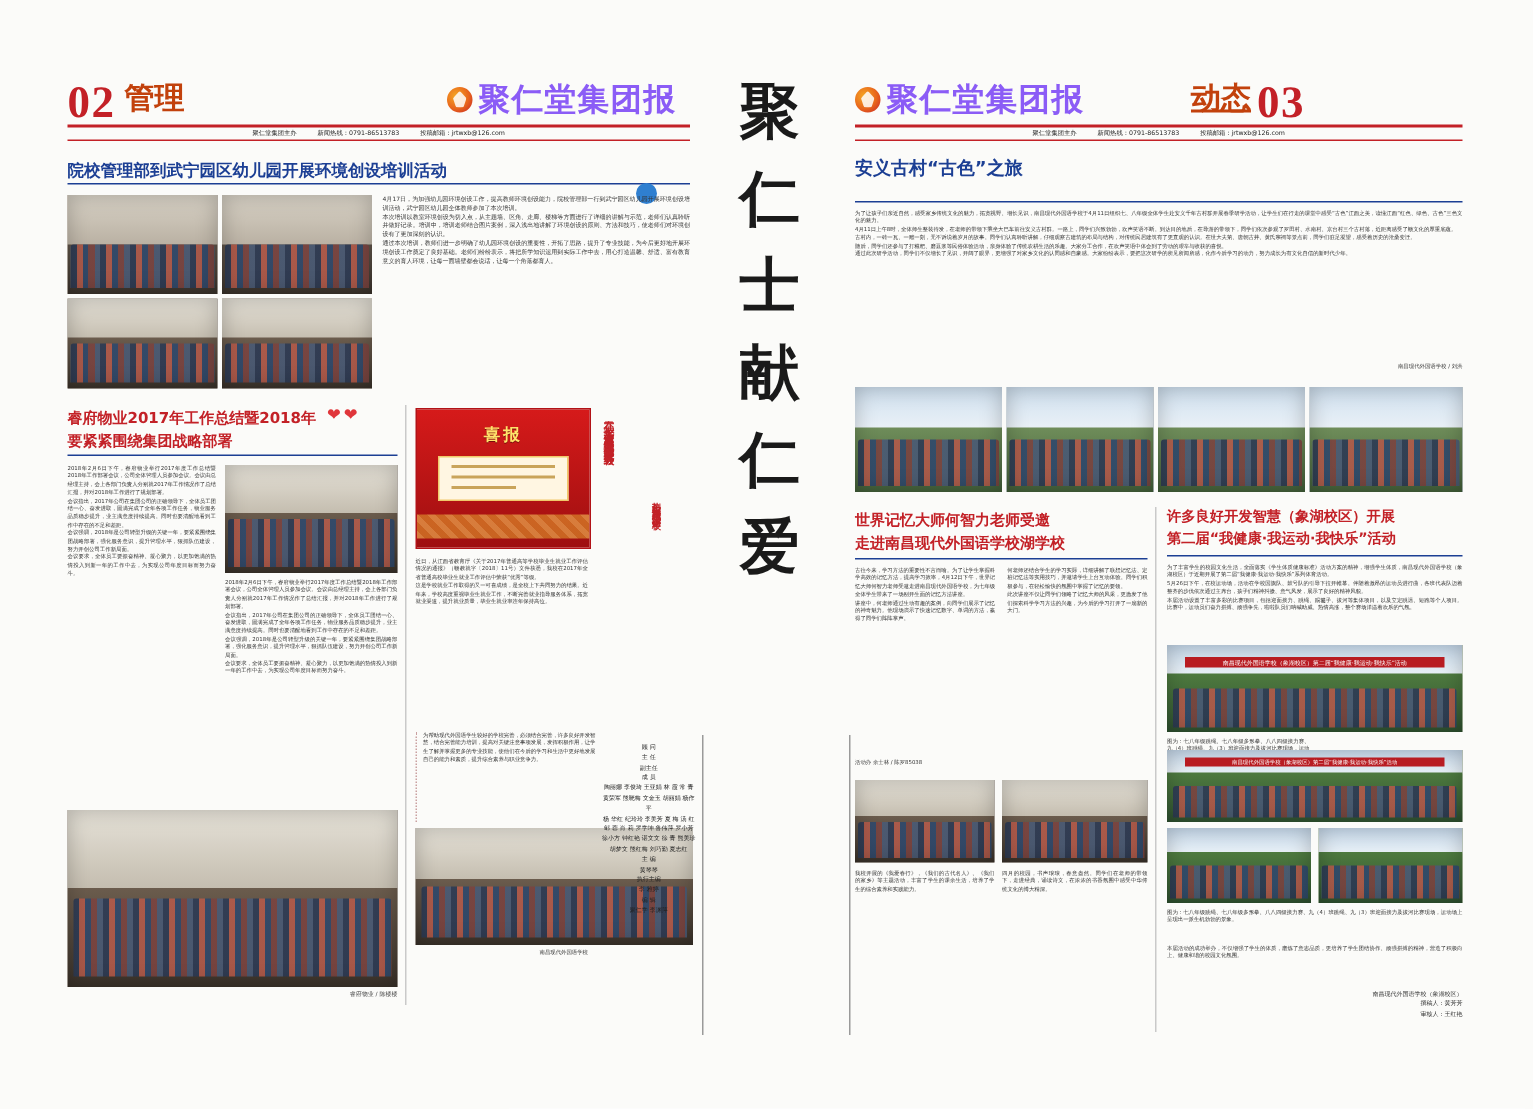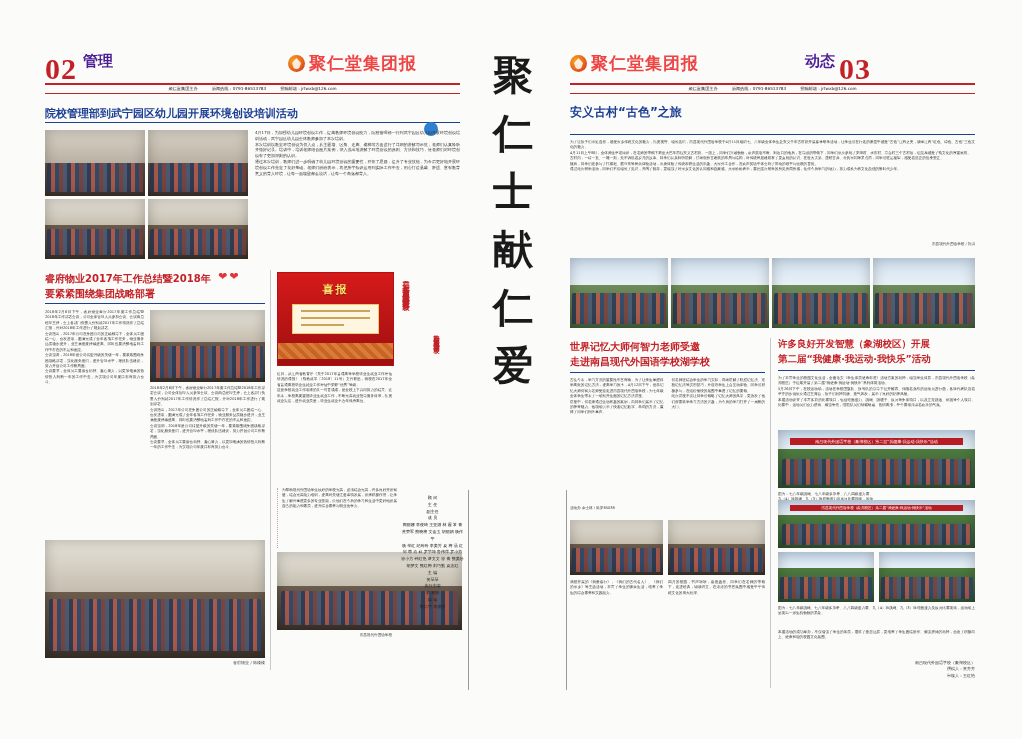--- a/index.html
+++ b/index.html
@@ -18,36 +18,36 @@
   .tiny3{font-size:3.6px;line-height:1.5;color:#333;text-align:justify;}
   
   .masthead{
     position:absolute;display:flex;align-items:flex-start;
   }
   .page-num{
     font-size:30px;color:#c32127;font-weight:bold;letter-spacing:1px;
     font-family:"Liberation Serif",serif;
   }
   .page-word{
-    font-size:15px;color:#4c1d95;font-weight:bold;margin-left:6px;
+    font-size:20px;color:#c2410c;font-weight:bold;margin-left:6px;
     font-family:"DejaVu Sans",sans-serif;
   }
   .logo-block{display:flex;align-items:center;gap:4px;}
   .logo-mark{
     width:17px;height:17px;border-radius:50%;
     background:radial-gradient(circle at 35% 35%,#f5a623 0%,#e8641c 55%,#c32127 100%);
     position:relative;flex:none;
   }
   .logo-mark:after{
     content:"";position:absolute;left:4px;top:3px;width:9px;height:11px;
     background:#fff;border-radius:50% 50% 45% 45%;opacity:.85;
     clip-path:polygon(50% 0,100% 45%,78% 100%,22% 100%,0 45%);
   }
   .logo-text{
-    font-size:17px;font-weight:bold;color:#ef4444;letter-spacing:1px;
+    font-size:21px;font-weight:bold;color:#8b5cf6;letter-spacing:1px;
     font-family:"DejaVu Sans",sans-serif;
   }
   .rule-red{height:2px;background:#c32127;}
   .rule-thin{height:1px;background:#c32127;}
   .contactbar{
     font-size:4.2px;color:#222;display:flex;gap:14px;justify-content:center;
     padding-top:1px;
   }
   
   .headline{
@@ -259,21 +259,21 @@
 
   <div class="center-chars" style="white-space:pre-line;">聚仁士献仁爱</div>
   <div class="divider-v" style="left:468px;top:490px;height:200px;"></div>
   <div class="divider-v" style="left:566px;top:490px;height:200px;"></div>
 
   <div class="masthead" style="left:570px;top:52px;width:405px;height:34px;">
     <div class="logo-block" style="margin-left:0px;">
       <div class="logo-mark"></div>
       <div class="logo-text">聚仁堂集团报</div>
     </div>
-    <div class="page-word" style="margin-left:106px;">动态</div>
+    <div class="page-word" style="margin-left:71px;text-decoration:underline;">动态</div>
     <div class="page-num" style="margin-left:4px;">03</div>
   </div>
   <div class="rule-red" style="position:absolute;left:570px;top:83px;width:405px;"></div>
   <div class="contactbar" style="position:absolute;left:570px;top:85px;width:405px;">
     <span>聚仁堂集团主办</span>
     <span><span>新闻热线：</span><span>0791-86513783</span></span>
     <span><span>投稿邮箱：</span><span>jrtwxb@126.com</span></span>
   </div>
   <div class="rule-thin" style="position:absolute;left:570px;top:93px;width:405px;"></div>
 

